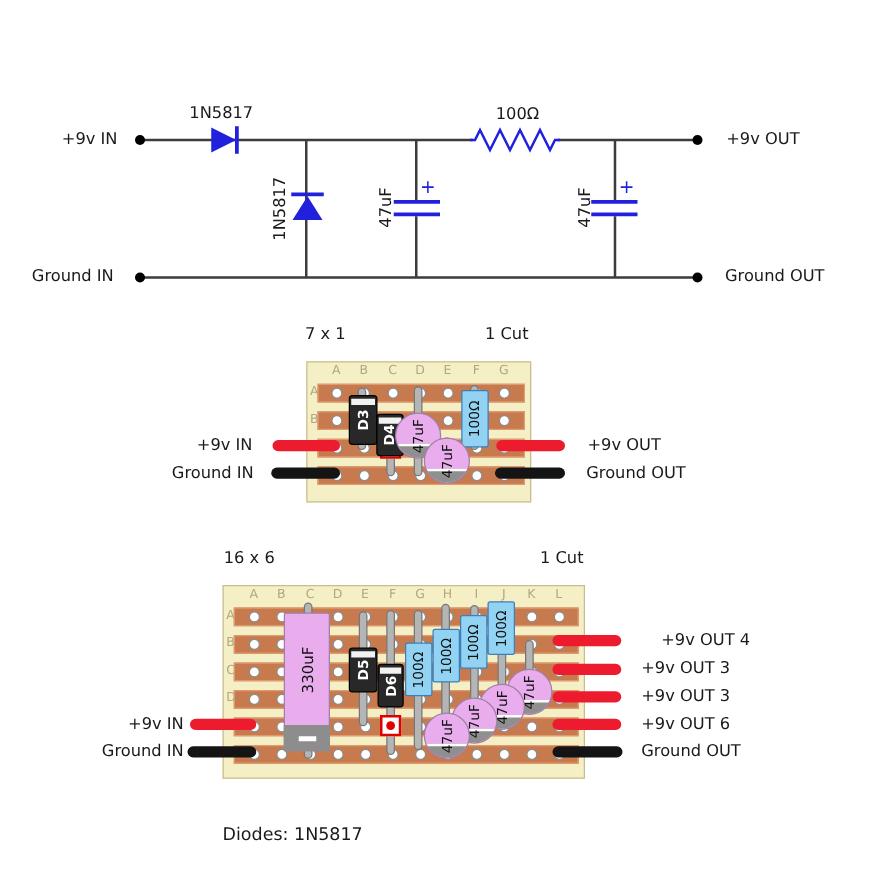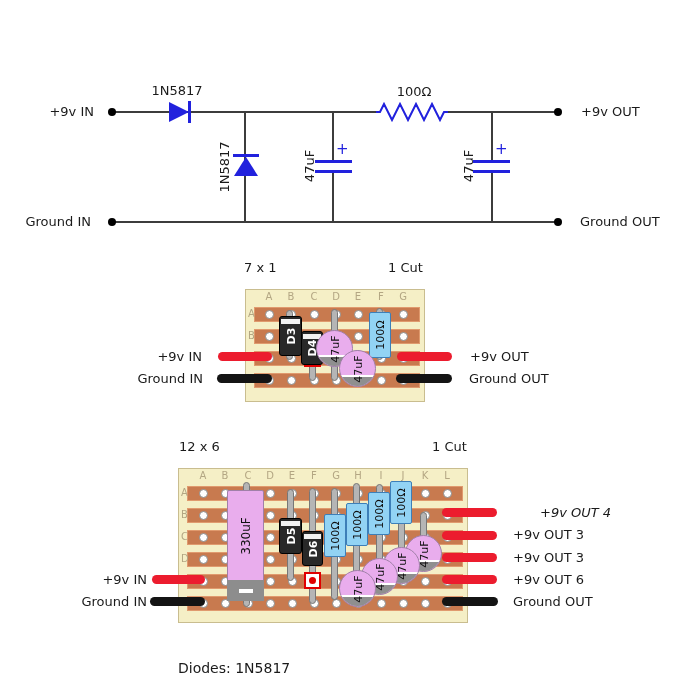--- a/index.html
+++ b/index.html
@@ -187,21 +187,21 @@
   <div class="hookup red" style="left:218px;top:352px;width:54px;"></div>
   <div class="hookup blk" style="left:217px;top:374px;width:55px;"></div>
   <div class="hookup red" style="left:397px;top:352px;width:55px;"></div>
   <div class="hookup blk" style="left:396px;top:374px;width:56px;"></div>
 
   <div class="lbl ra z9" style="left:120px;top:350px;width:82px;">+9v IN</div>
   <div class="lbl ra z9" style="left:110px;top:372px;width:93px;">Ground IN</div>
   <div class="lbl z9" style="left:470px;top:350px;">+9v OUT</div>
   <div class="lbl z9" style="left:469px;top:372px;">Ground OUT</div>
 
-  <div class="lbl" style="left:179px;top:440px;">12 x 6</div>
+  <div class="lbl" style="left:179px;top:440px;">16 x 6</div>
   <div class="lbl" style="left:432px;top:440px;">1 Cut</div>
 
   <div class="board" id="board2" style="left:178px;top:468px;width:290px;height:155px;">
       <div class="strip" style="left: 8px; top: 17px; width: 274px;"></div>
       <div class="strip" style="left: 8px; top: 39px; width: 274px;"></div>
       <div class="strip" style="left: 8px; top: 61px; width: 274px;"></div>
       <div class="strip" style="left: 8px; top: 83px; width: 274px;"></div>
       <div class="strip" style="left: 8px; top: 105px; width: 274px;"></div>
       <div class="strip" style="left: 8px; top: 127px; width: 274px;"></div>
       <div class="col-label" style="left: 18px;">A</div>
@@ -354,20 +354,20 @@
   <div class="hookup red" style="left:152px;top:575px;width:53px;"></div>
   <div class="hookup blk" style="left:150px;top:597px;width:55px;"></div>
   <div class="hookup red" style="left:442px;top:508px;width:55px;"></div>
   <div class="hookup red" style="left:442px;top:531px;width:55px;"></div>
   <div class="hookup red" style="left:442px;top:553px;width:55px;"></div>
   <div class="hookup red" style="left:442px;top:575px;width:55px;"></div>
   <div class="hookup blk" style="left:442px;top:597px;width:56px;"></div>
 
   <div class="lbl ra z9" style="left:65px;top:573px;width:82px;">+9v IN</div>
   <div class="lbl ra z9" style="left:54px;top:595px;width:93px;">Ground IN</div>
-  <div class="lbl z9" style="left:540px;top:506px;font-style:italic;">+9v OUT 4</div>
+  <div class="lbl z9" style="left:529px;top:506px;">+9v OUT 4</div>
   <div class="lbl z9" style="left:513px;top:528px;">+9v OUT 3</div>
   <div class="lbl z9" style="left:513px;top:551px;">+9v OUT 3</div>
   <div class="lbl z9" style="left:513px;top:573px;">+9v OUT 6</div>
   <div class="lbl z9" style="left:513px;top:595px;">Ground OUT</div>
 
   <div class="note" style="left:178px;top:660px;">Diodes: 1N5817</div>
 </div>
 
 </body></html>

